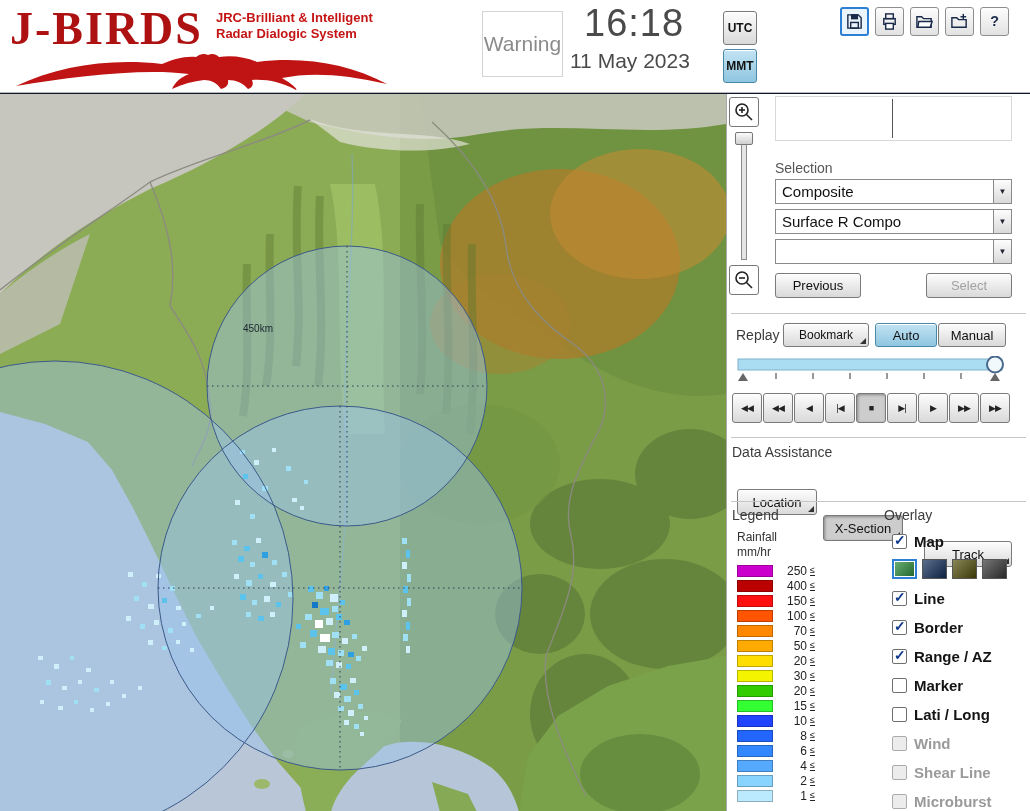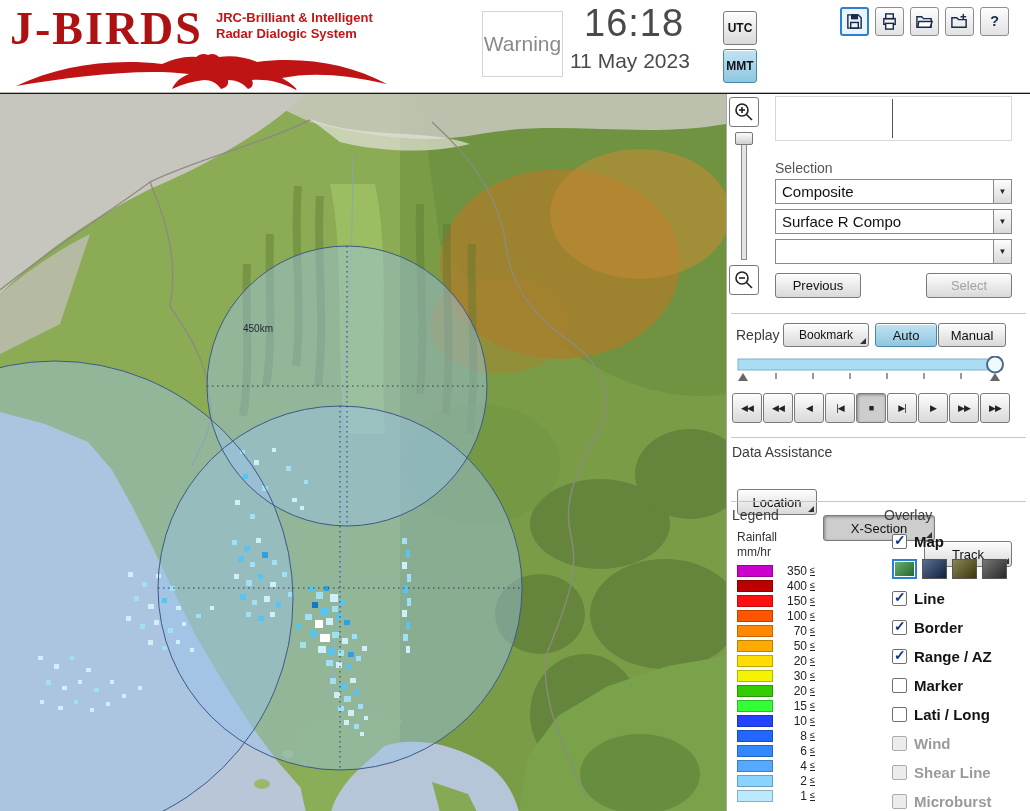--- a/index.html
+++ b/index.html
@@ -74,21 +74,21 @@
   .search-box .vline { position:absolute; left:116px; top:2px; bottom:2px; width:1px; background:#555; }
   .btn-previous { position:absolute; left:48px; top:179px; width:86px; height:25px; }
   .btn-select   { position:absolute; left:199px; top:179px; width:86px; height:25px; }
   .btn-bookmark { position:absolute; left:56px; top:229px; width:86px; height:24px; font-size:12px; }
   .btn-auto     { position:absolute; left:148px; top:229px; width:62px; height:24px; }
   .btn-manual   { position:absolute; left:211px; top:229px; width:68px; height:24px; }
   .slider { position:absolute; left:9px; top:262px; width:272px; height:28px; }
   .playbar { position:absolute; left:5px; top:299px; display:flex; gap:1px; }
   .playbar .btn { width:30px; height:30px; font-size:9px; letter-spacing:-1px; color:#222; }
   .btn-location { position:absolute; left:10px;  top:371px; width:80px; height:26px; }
-  .btn-xsection { position:absolute; left:96px;  top:371px; width:112px; height:26px; }
+  .btn-xsection { position:absolute; left:96px;  top:371px; width:80px; height:26px; }
   .btn-track    { position:absolute; left:197px; top:371px; width:88px; height:26px; }
 
   .legend-unit { position:absolute; left:10px; top:436px; font-size:12px; color:#333; line-height:15px; }
   .legend-rows { position:absolute; left:10px; top:469px; }
   .lg-row { display:flex; align-items:center; height:15px; }
   .lg-sw { width:36px; height:12px; border:1px solid rgba(0,0,0,.25); }
   .lg-val { width:30px; text-align:right; font-size:12px; color:#222; margin-left:4px; }
   .lg-leq { font-size:9px; color:#222; margin-left:3px; border-bottom:1px solid #222; line-height:9px; }
 
   .overlay-col { position:absolute; left:165px; top:434px; width:136px; }
@@ -457,21 +457,21 @@
       <div class="lbl" style="left:157px; top:413px;">Overlay</div>
 
       <div class="legend-unit">
         <div>Rainfall</div>
         <div>mm/hr</div>
       </div>
 
       <div class="legend-rows">
         <div class="lg-row">
             <div class="lg-sw" style="background-color: rgb(204, 0, 204);"></div>
-            <div class="lg-val">350</div>
+            <div class="lg-val">250</div>
             <div class="lg-leq">≤</div>
           </div>
         <div class="lg-row">
             <div class="lg-sw" style="background-color: rgb(187, 0, 0);"></div>
             <div class="lg-val">400</div>
             <div class="lg-leq">≤</div>
           </div>
         <div class="lg-row">
             <div class="lg-sw" style="background-color: rgb(255, 16, 16);"></div>
             <div class="lg-val">150</div>

